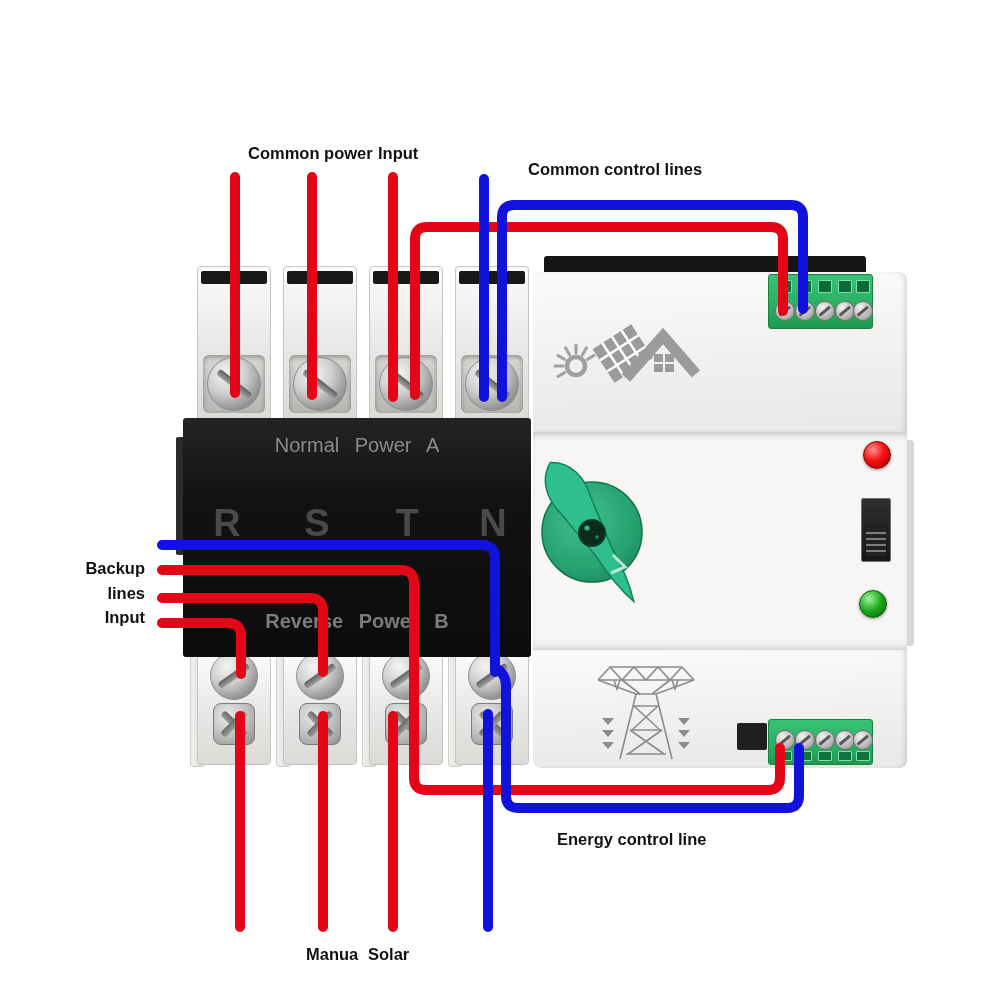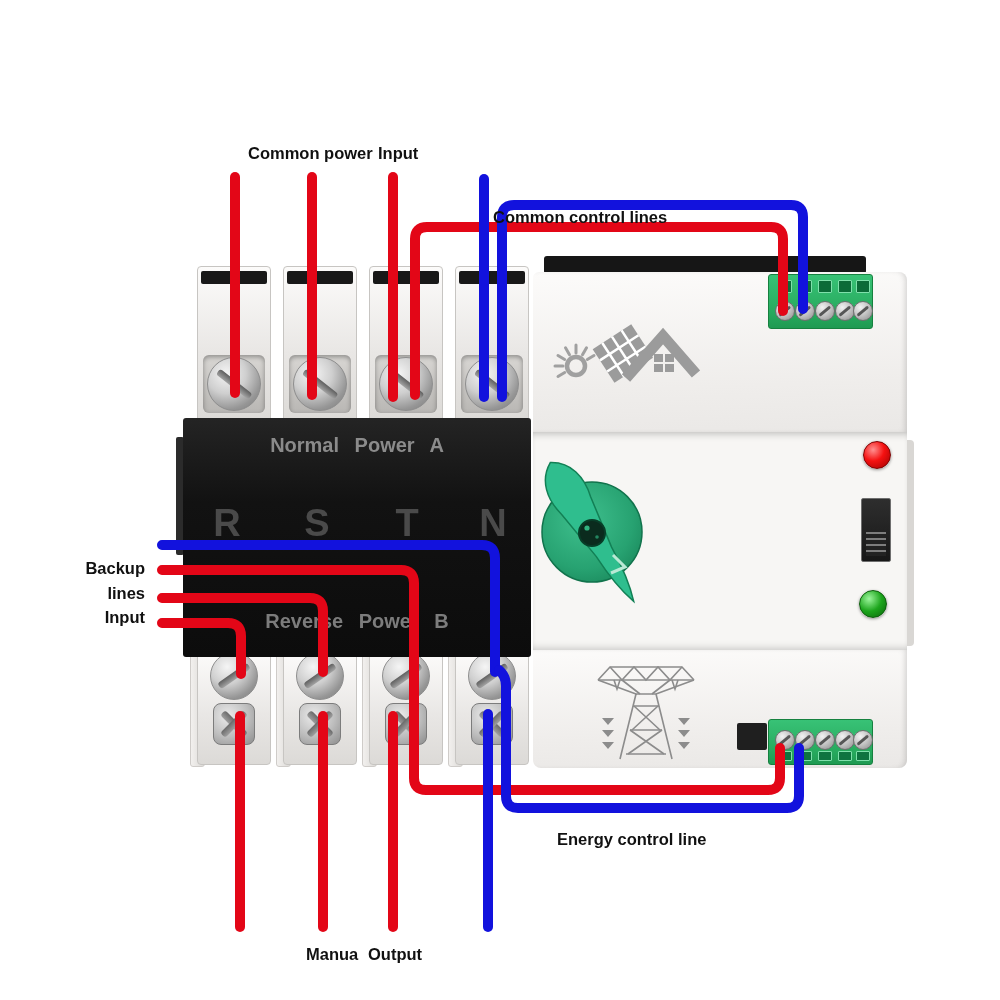--- a/index.html
+++ b/index.html
@@ -8,21 +8,21 @@
   .abs{position:absolute;}
 
   
   #title{left:0;top:28px;width:1000px;text-align:center;font-size:82px;font-weight:bold;
          letter-spacing:-3px;color:#000;-webkit-text-stroke:2.5px #000;white-space:nowrap;}
 
   
   .lbl{font-weight:bold;color:#111;font-size:16.5px;white-space:nowrap;z-index:55;}
   #lbl-common-power{left:248px;top:144px;}
   #lbl-input{left:378px;top:144px;}
-  #lbl-common-control{left:493px;top:160px;margin-top:48px;}
+  #lbl-common-control{left:528px;top:160px;}
   #lbl-backup{left:40px;top:556px;width:105px;text-align:right;line-height:24.5px;}
   #lbl-backup-control{left:557px;top:830px;}
   #lbl-load{left:306px;top:945px;}
   #lbl-output{left:368px;top:945px;}
 
   
   .tblock{background:linear-gradient(180deg,#fcfbfa,#e9e7e5 55%,#dcdad7);
           border:1px solid #c7c5c2;border-radius:4px;z-index:3;}
   .tblock .cap{position:absolute;left:3px;right:3px;top:4px;height:13px;background:#181818;border-radius:2px;}
   .recess{position:absolute;left:50%;transform:translateX(-50%);width:62px;height:58px;
@@ -39,21 +39,21 @@
          border:1px solid #7c7c7c;}
   .sqscrew .x1,.sqscrew .x2{position:absolute;left:50%;top:50%;width:32px;height:7px;border-radius:3px;
          background:linear-gradient(180deg,#6a6a6a,#9e9e9e);}
   .sqscrew .x1{transform:translate(-50%,-50%) rotate(45deg);}
   .sqscrew .x2{transform:translate(-50%,-50%) rotate(-45deg);}
   .foot{background:linear-gradient(90deg,#f2f0ee,#dcdad7);border:1px solid #cfccc9;border-radius:0 0 3px 3px;z-index:1;}
 
   #switch-body{left:183px;top:418px;width:348px;height:239px;z-index:4;
        background:linear-gradient(180deg,#242424,#121212 35%,#0c0c0c);border-radius:3px;}
   #normal-power{left:50%;transform:translateX(-50%);top:16px;color:#8b8b8b;font-size:20px;
-       font-weight:bold;word-spacing:10px;white-space:nowrap;}
+       font-weight:normal;word-spacing:10px;white-space:nowrap;}
   #reverse-power{left:50%;transform:translateX(-50%);top:192px;color:#7c7c7c;font-size:20px;
        font-weight:bold;word-spacing:10px;white-space:nowrap;}
   .pole{top:84px;font-size:38px;font-weight:bold;color:#4a4a4a;transform:translateX(-50%);}
   #din-clip{left:176px;top:437px;width:8px;height:118px;background:#2b2b2b;z-index:2;border-radius:2px;}
 
   
   #top-strip{left:544px;top:256px;width:322px;height:18px;background:#161616;border-radius:3px;z-index:2;}
   .band{background:linear-gradient(178deg,#fcfbfa,#efedeb 70%,#eae8e6);z-index:3;}
   #band-top{left:533px;top:272px;width:374px;height:160px;border-radius:6px 8px 0 0;
             box-shadow:inset -4px 0 6px -3px rgba(0,0,0,.18);}
@@ -413,15 +413,15 @@
   <div class="abs lbl" id="lbl-common-power">Common power</div>
   <div class="abs lbl" id="lbl-input">Input</div>
   <div class="abs lbl" id="lbl-common-control">Common control lines</div>
   <div class="abs lbl" id="lbl-backup">
     <div>Backup</div>
     <div>lines</div>
     <div>Input</div>
   </div>
   <div class="abs lbl" id="lbl-backup-control">Energy control line</div>
   <div class="abs lbl" id="lbl-load">Manua</div>
-  <div class="abs lbl" id="lbl-output">Output</div>
+  <div class="abs lbl" id="lbl-output">Solar</div>
 
 </div>
 
 </body></html>

